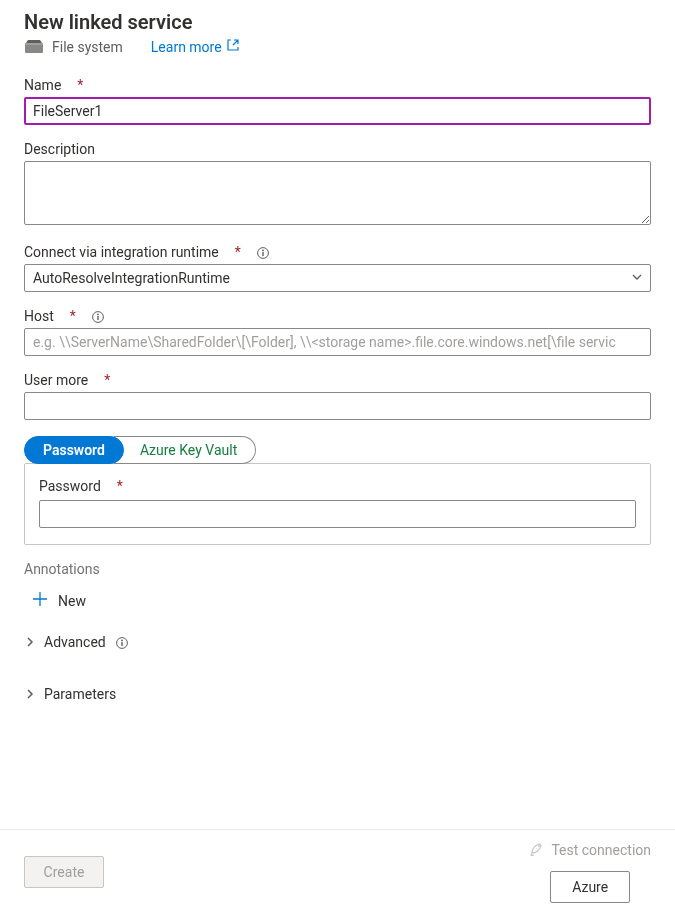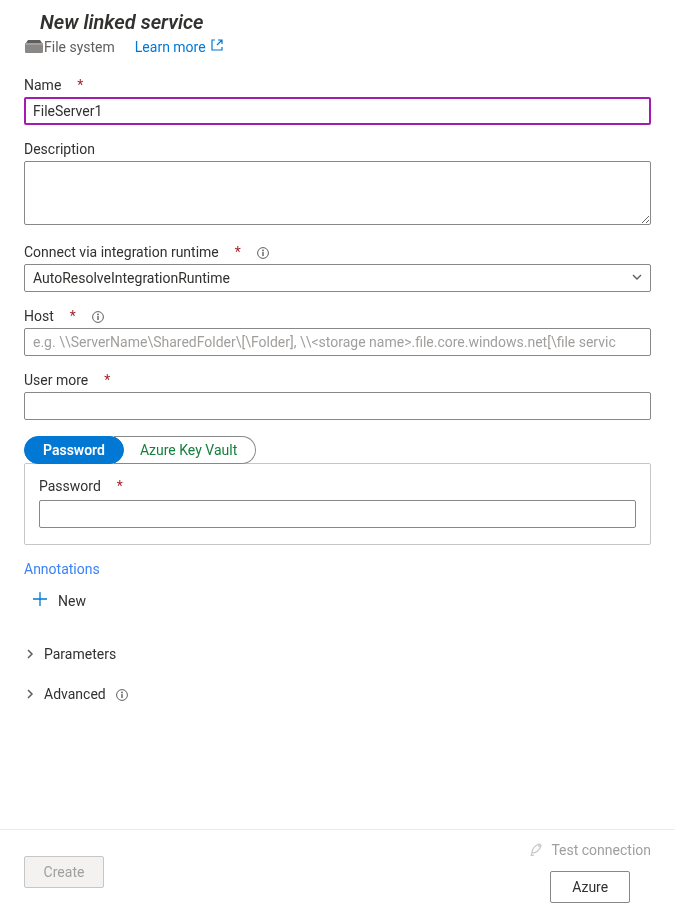--- a/index.html
+++ b/index.html
@@ -18,27 +18,27 @@
     height: 100%;
   }
   .content {
     flex: 1;
     padding: 10px 24px 0 24px;
     overflow: auto;
   }
   h1.title {
     font-size: 20px;
     font-weight: 600;
-    margin: 0 0 4px 16px;
-    color: #323130;
-    font-style: italic;
+    margin: 0 0 4px 0;
+    color: #323130;
   }
   .subtitle {
     display: flex;
     align-items: center;
+    gap: 8px;
     margin-bottom: 22px;
     color: #605e5c;
     font-size: 14px;
   }
   .subtitle .fs-icon svg { display: block; }
   .subtitle .link {
     color: #0078d4;
     display: inline-flex;
     align-items: center;
     gap: 4px;
@@ -144,21 +144,21 @@
   }
 
   .cred-box {
     border: 1px solid #c8c6c4;
     border-radius: 2px;
     padding: 14px 14px 16px 14px;
   }
 
   .section-header {
     font-size: 14px;
-    color: #3b82f6;
+    color: #737373;
     margin-bottom: 10px;
   }
   .add-new {
     display: inline-flex;
     align-items: center;
     gap: 10px;
     color: #323130;
     cursor: pointer;
     padding: 4px 2px;
     margin-left: 6px;
@@ -324,40 +324,40 @@
       <div class="add-new">
         <span class="plus-icon">
           <svg width="16" height="16" viewBox="0 0 16 16">
               <path d="M8 1v14M1 8h14" stroke="#0078d4" stroke-width="1.3" fill="none"></path>
             </svg>
         </span>
         <span>New</span>
       </div>
     </div>
 
-    <div class="collap" style="margin-top:28px;">
-      <svg class="chev" width="12" height="12" viewBox="0 0 12 12">
-          <path d="M4 2l4 4-4 4" fill="none" stroke="#605e5c" stroke-width="1.5"></path>
-        </svg>
-      <span>Parameters</span>
-    </div>
-
     <div class="collap">
       <svg class="chev" width="12" height="12" viewBox="0 0 12 12">
           <path d="M4 2l4 4-4 4" fill="none" stroke="#605e5c" stroke-width="1.5"></path>
         </svg>
       <span>Advanced</span>
       <span class="info-icon" style="margin-left:2px;">
         <svg width="12" height="12" viewBox="0 0 12 12">
             <circle cx="6" cy="6" r="5.4" fill="none" stroke="#605e5c" stroke-width="1"></circle>
             <circle cx="6" cy="3.4" r="0.9" fill="#605e5c"></circle>
             <rect x="5.3" y="5" width="1.4" height="4" fill="#605e5c"></rect>
           </svg>
       </span>
     </div>
+
+    <div class="collap" style="margin-top:28px;">
+      <svg class="chev" width="12" height="12" viewBox="0 0 12 12">
+          <path d="M4 2l4 4-4 4" fill="none" stroke="#605e5c" stroke-width="1.5"></path>
+        </svg>
+      <span>Parameters</span>
+    </div>
   </div>
 
   <div class="footer">
     <div class="footer-left">
       <button class="btn disabled" disabled="">Create</button>
     </div>
     <div class="footer-right">
       <span class="link-btn">
         <span>
           <svg width="16" height="16" viewBox="0 0 16 16">

